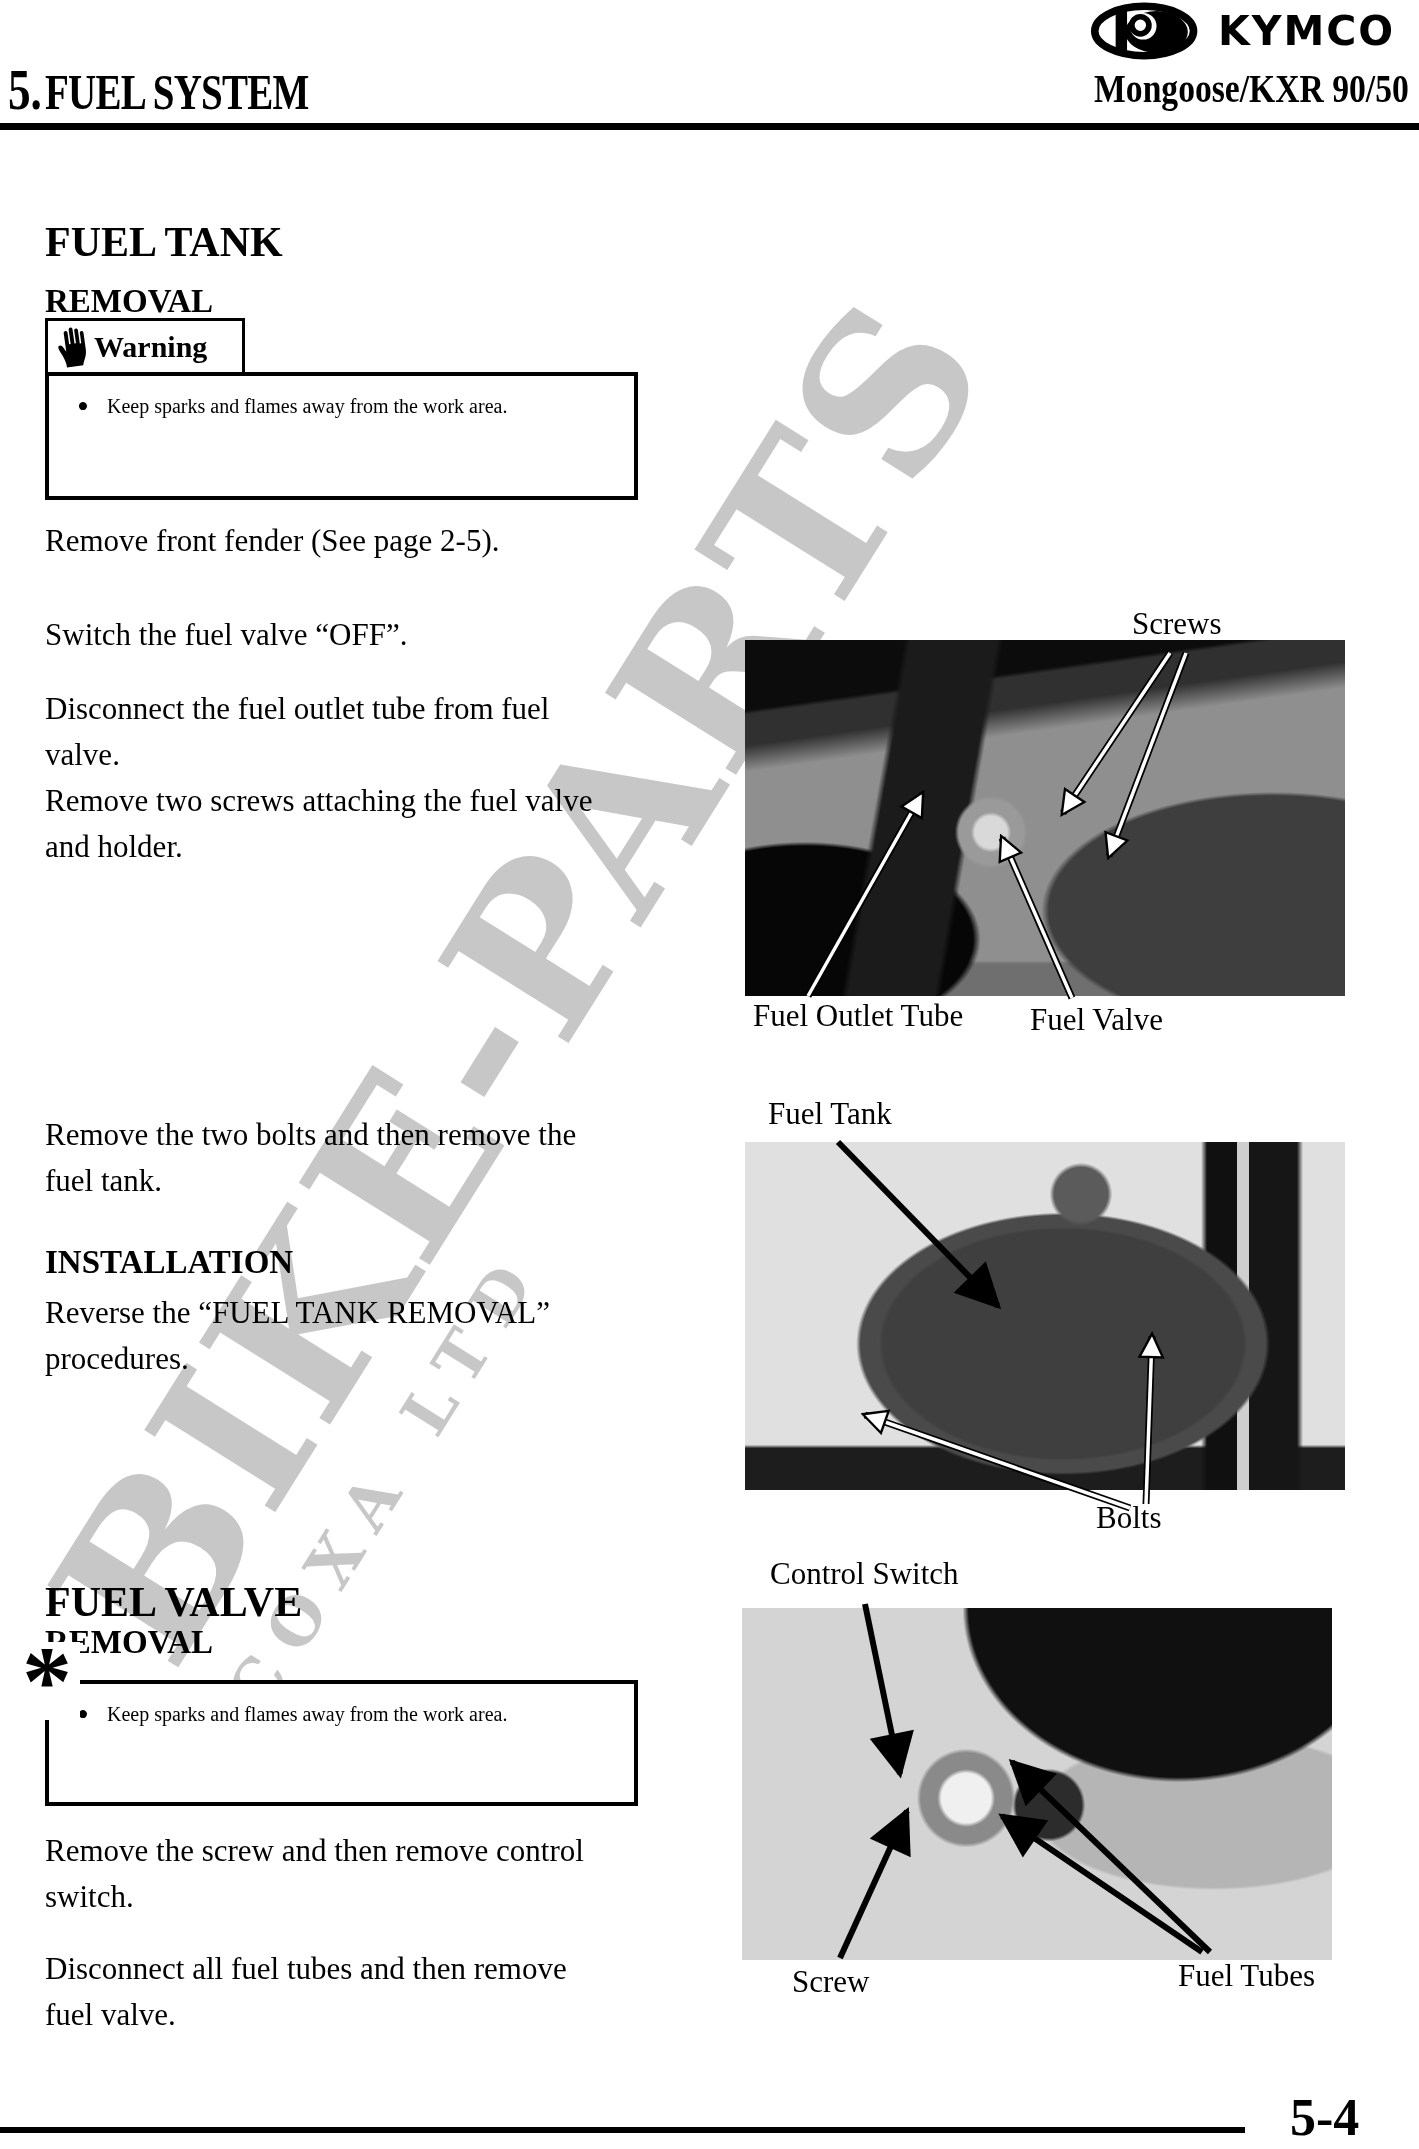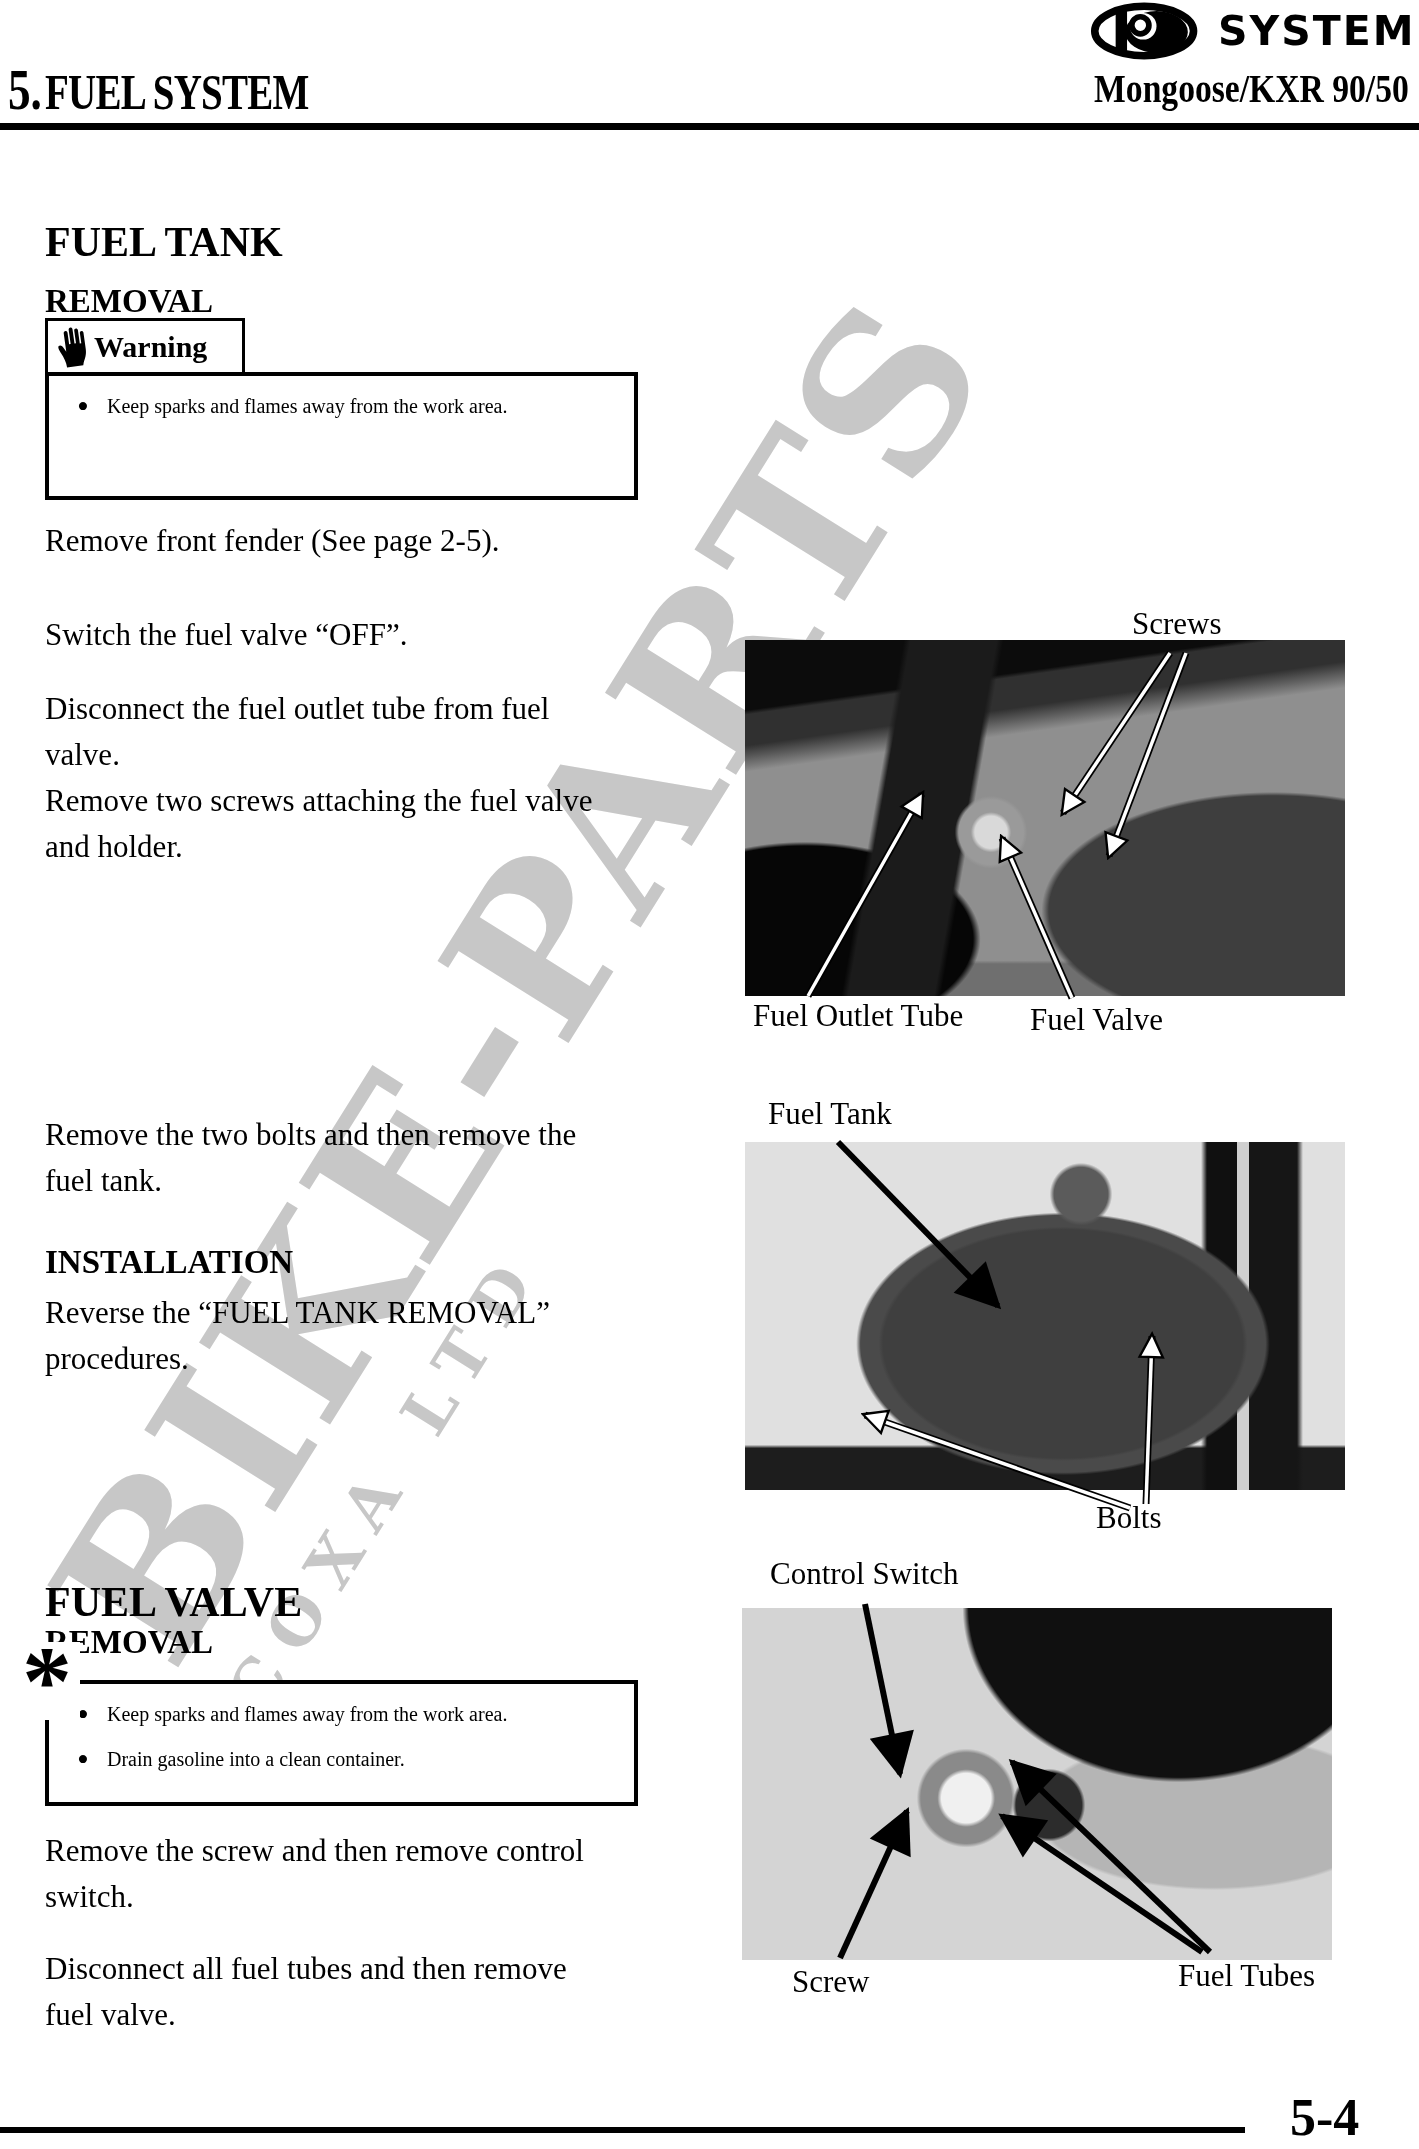--- a/index.html
+++ b/index.html
@@ -109,21 +109,21 @@
   <span class="ttl">FUEL SYSTEM</span>
 </div>
 <div class="logo">
   <svg width="114" height="58" viewBox="0 0 120 60">
     <ellipse cx="57" cy="30" rx="52" ry="26" fill="none" stroke="#000" stroke-width="8"></ellipse>
     <ellipse cx="70" cy="31" rx="33" ry="22" fill="#000"></ellipse>
     <circle cx="56" cy="25" r="14" fill="#fff"></circle>
     <circle cx="53" cy="24" r="9" fill="none" stroke="#000" stroke-width="6"></circle>
     <rect x="27" y="7" width="12" height="46" fill="#000"></rect>
   </svg>
-  <span class="brand">SYSTEM</span>
+  <span class="brand">KYMCO</span>
 </div>
 <div class="model">Mongoose/KXR 90/50</div>
 <div class="hrule"></div>
 
 <div class="h1" style="top:218px;">FUEL TANK</div>
 <div class="h2" style="top:283px;">REMOVAL</div>
 
 <div class="warn-tab">
   <svg width="36" height="44" viewBox="0 0 26 30">
     <path fill="#000" d="M6 29 C6 25 4.6 21.5 3.2 18.4 C2 15.8 1.2 13.6 2.2 12.8 C3.2 12 4.6 12.8 5.4 14.4 L7 17.6 L7 4.2 C7 2.1 9.8 2.1 9.8 4.2 L9.8 12.5 L10.9 12.5 L10.9 2.2 C10.9 0.1 13.7 0.1 13.7 2.2 L13.7 12.5 L14.8 12.5 L14.8 3.4 C14.8 1.4 17.5 1.4 17.5 3.4 L17.5 13 L18.6 13 L18.6 5.6 C18.6 3.8 21.2 3.8 21.2 5.6 L21.2 17.5 C21.2 22 19.6 24.5 18.4 27 L17.8 29 Z"></path>
@@ -147,21 +147,20 @@
 <div class="h2" style="top:1244px;">INSTALLATION</div>
 <div class="para" style="top:1290px;width:580px;">Reverse the “FUEL TANK REMOVAL” procedures.</div>
 
 <div class="h1" style="top:1578px;">FUEL VALVE</div>
 <div class="h2" style="top:1624px;">REMOVAL</div>
 
 <div class="asterisk">*</div>
 <div class="warn-box box2">
   <ul>
     <li>Keep sparks and flames away from the work area.</li>
-    <li>Drain gasoline into a clean container.</li>
   </ul>
 </div>
 
 <div class="para" style="top:1828px;width:575px;">Remove the screw and then remove control switch.</div>
 <div class="para" style="top:1918px;width:560px;margin-top:28px;">Disconnect all fuel tubes and then remove fuel valve.</div>
 
 <div class="fig" style="top:598px;height:470px;">
   <div class="photo photo1"></div>
   <svg class="arrows" width="719" height="470" viewBox="0 0 719 470">
     <defs>

